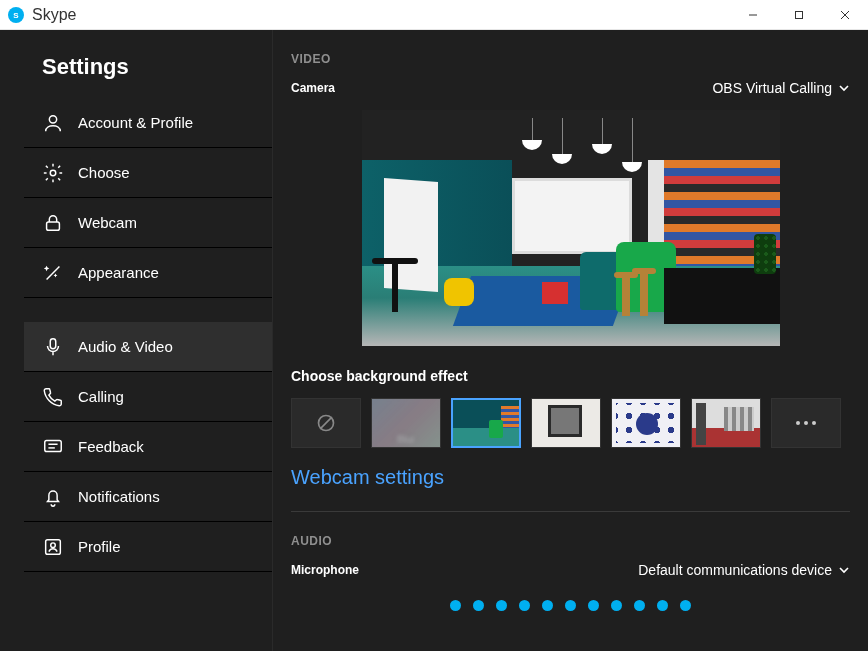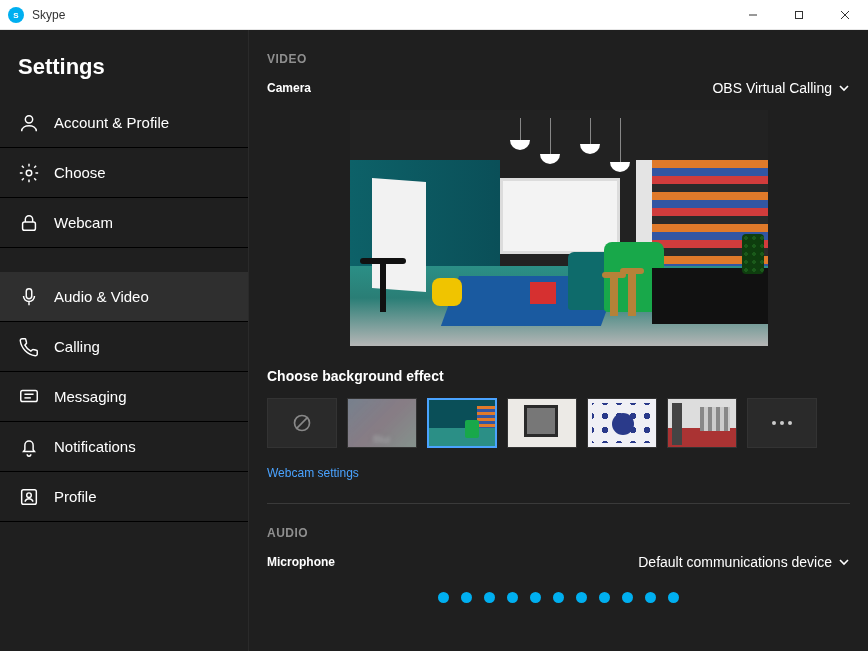--- a/index.html
+++ b/index.html
@@ -3,27 +3,27 @@
 <meta charset="utf-8">
 <style>
   * { box-sizing: border-box; margin: 0; padding: 0; font-family: "Segoe UI", Arial, sans-serif; }
   html, body { width: 868px; height: 651px; overflow: hidden; background: #fff; }
   .window { display: flex; flex-direction: column; width: 868px; height: 651px; }
 
   
   .titlebar { height: 30px; background: #ffffff; display: flex; align-items: center; border-bottom: 1px solid #e6e6e6; }
   .titlebar .app-icon { width: 16px; height: 16px; margin: 0 8px; border-radius: 50%; background:#00aff0; display:flex; align-items:center; justify-content:center; }
   .titlebar .app-icon svg { width:10px; height:10px; }
-  .titlebar .title { font-size: 12px; color:#333; }
+  .titlebar .title { font-size: 16px; color:#333; }
   .titlebar .spacer { flex:1; }
   .win-btn { width:46px; height:30px; display:flex; align-items:center; justify-content:center; color:#555; }
   .win-btn svg { width:10px; height:10px; }
 
   
-  .body { flex:1; display:flex; background:#1f1f1f; color:#fff; overflow:hidden; }
+  .body { flex:1; display:flex; background:#1f1f1f; color:#fff; overflow:hidden;padding-left:24px; }
   .sidebar { width:249px; background:#1f1f1f; display:flex; flex-direction:column; padding-top:24px; border-right:1px solid #2a2a2a; }
   .sidebar h1 { font-size:22px; font-weight:700; padding:0 18px 18px 18px; }
   .nav-item { display:flex; align-items:center; gap:14px; padding:0 18px; height:50px; font-size:15px; color:#fff; cursor:pointer; border-bottom:1px solid #000; }
   .nav-item.selected { background:#2f2f2f;margin-top:24px; }
   .nav-icon { width:22px; height:22px; display:flex; align-items:center; justify-content:center; flex-shrink:0; }
   .nav-icon svg { width:22px; height:22px; stroke:#fff; fill:none; stroke-width:1.6; }
 
   .content { flex:1; background:#1f1f1f; overflow-y:auto; padding:22px 18px 10px 18px; }
   .section-label { font-size:12px; letter-spacing:0.5px; color:#8f8f8f; font-weight:600; margin-bottom:14px; }
   .row { display:flex; justify-content:space-between; align-items:center; }
@@ -79,21 +79,21 @@
   .mini-office .mstripe{position:absolute;top:6px;right:0;width:18px;height:44px;background:repeating-linear-gradient(180deg,#e07a2a 0 3px,#3356a3 3px 6px);}
   .mini-room .mwall{position:absolute;inset:0;background:#eceae6;}
   .mini-room .mframe{position:absolute;top:6px;left:16px;width:34px;height:32px;border:3px solid #2a2a2a;background:#777;}
   .mini-pattern{position:absolute;inset:0;background:#f0f0f5;}
   .mini-pattern::before{content:"";position:absolute;inset:4px;background:radial-gradient(circle,#2a3a8a 3px,transparent 3px) 6px 6px/14px 14px;}
   .mini-pattern::after{content:"";position:absolute;top:14px;left:24px;width:22px;height:22px;background:#2a3a8a;border-radius:50%;}
   .mini-cafe{position:absolute;inset:0;background:linear-gradient(#ddd 60%,#a33 60%);}
   .mini-cafe::before{content:"";position:absolute;left:4px;top:4px;width:10px;height:42px;background:#444;}
   .mini-cafe::after{content:"";position:absolute;right:6px;top:8px;width:30px;height:24px;background:repeating-linear-gradient(90deg,#888 0 4px,#ccc 4px 8px);}
 
-  .link { color:#4aa3ff; font-size:12px; margin-top:18px; display:inline-block; cursor:pointer; }
+  .link { color:#4aa3ff; font-size:20px; margin-top:18px; display:inline-block; cursor:pointer; }
 
   hr.sep { border:none; border-top:1px solid #3a3a3a; margin:22px 0; }
 
   .mic-level { display:flex; gap:12px; justify-content:center; margin-top:22px; }
   .mic-dot { width:11px; height:11px; border-radius:50%; background:#00aff0; }
 
   
   .content::-webkit-scrollbar{width:0;}
 </style>
 </head>
@@ -155,20 +155,30 @@
       <div class="nav-item">
         <span class="nav-icon">
           <svg viewBox="0 0 24 24">
               <rect x="5" y="11" width="14" height="9" rx="2"></rect>
               <path d="M8 11V8a4 4 0 0 1 8 0v3"></path>
             </svg>
         </span>
         <span>Webcam</span>
       </div>
 
+      <div class="nav-item">
+        <span class="nav-icon">
+          <svg viewBox="0 0 24 24">
+              <path d="M5 19L19 5"></path>
+              <path d="M4 6l1-2 1 2 2 1-2 1-1 2-1-2-2-1z" fill="#fff" stroke="none"></path>
+              <path d="M14 14l.7-1.4.7 1.4 1.4.7-1.4.7-.7 1.4-.7-1.4-1.4-.7z" fill="#fff" stroke="none"></path>
+            </svg>
+        </span>
+        <span>Appearance</span>
+      </div>
 
       <div class="nav-item selected">
         <span class="nav-icon">
           <svg viewBox="0 0 24 24">
               <rect x="9" y="3" width="6" height="11" rx="3"></rect>
               <path d="M6 11a6 6 0 0 0 12 0M12 17v4"></path>
             </svg>
         </span>
         <span>Audio &amp; Video</span>
       </div>
@@ -183,21 +193,21 @@
       </div>
 
       <div class="nav-item">
         <span class="nav-icon">
           <svg viewBox="0 0 24 24">
               <rect x="3" y="5" width="18" height="12" rx="2"></rect>
               <line x1="7" y1="9" x2="17" y2="9"></line>
               <line x1="7" y1="13" x2="14" y2="13"></line>
             </svg>
         </span>
-        <span>Messaging</span>
+        <span>Feedback</span>
       </div>
 
       <div class="nav-item">
         <span class="nav-icon">
           <svg viewBox="0 0 24 24">
               <path d="M6 17h12l-1.5-2V10a4.5 4.5 0 0 0-9 0v5L6 17z"></path>
               <path d="M10 20a2 2 0 0 0 4 0"></path>
             </svg>
         </span>
         <span>Notifications</span>

